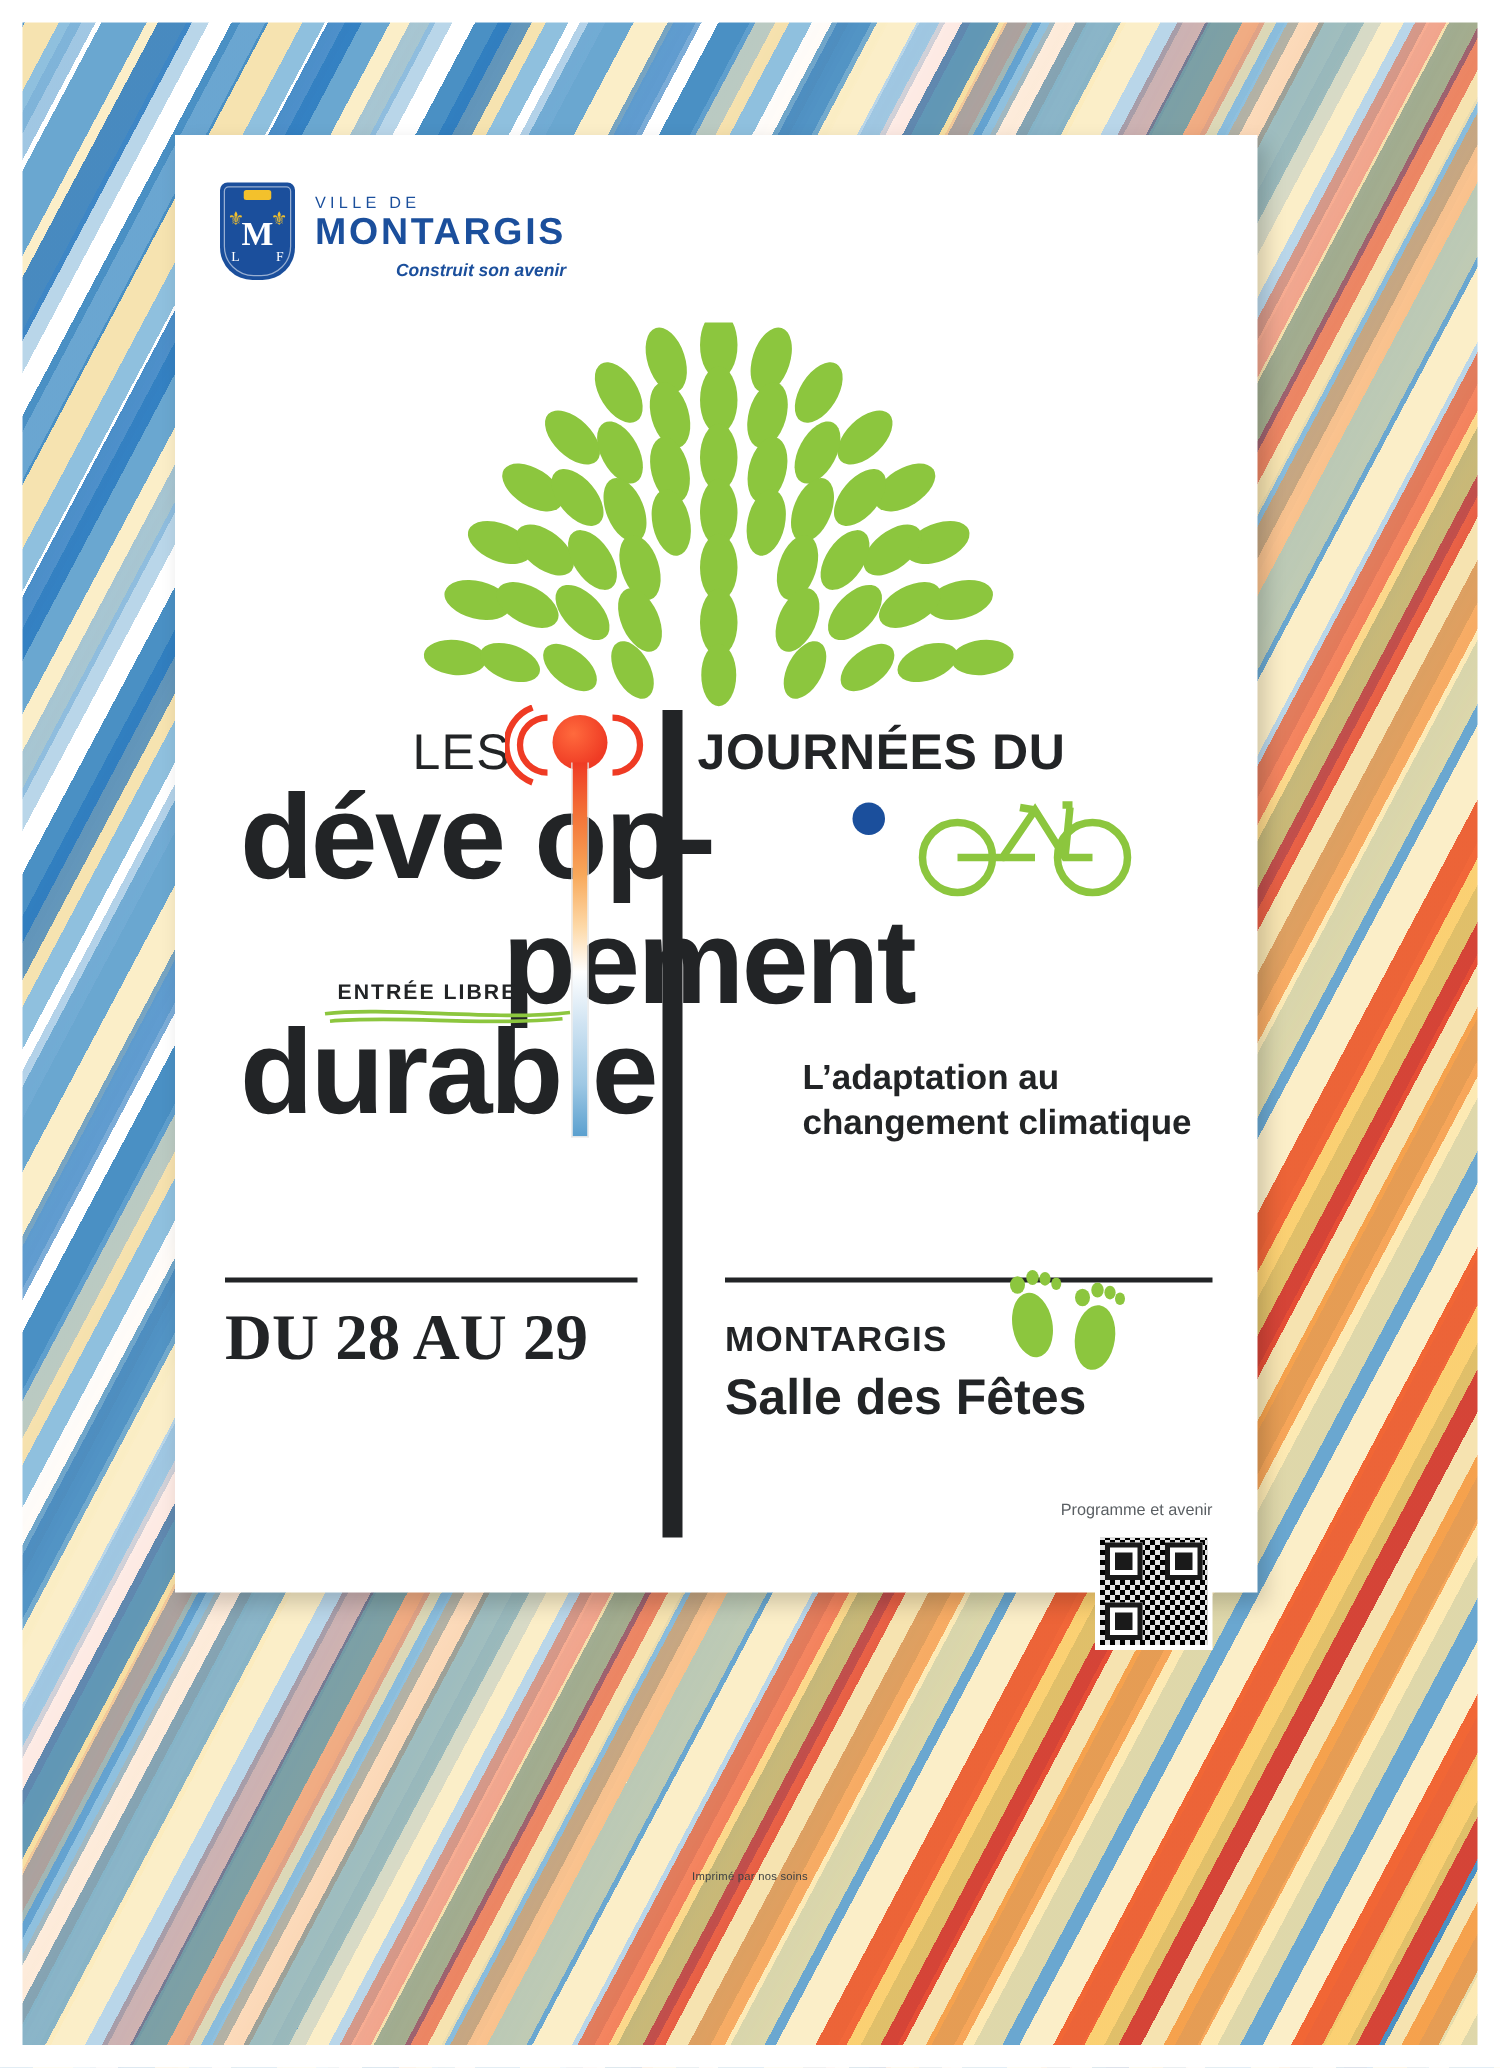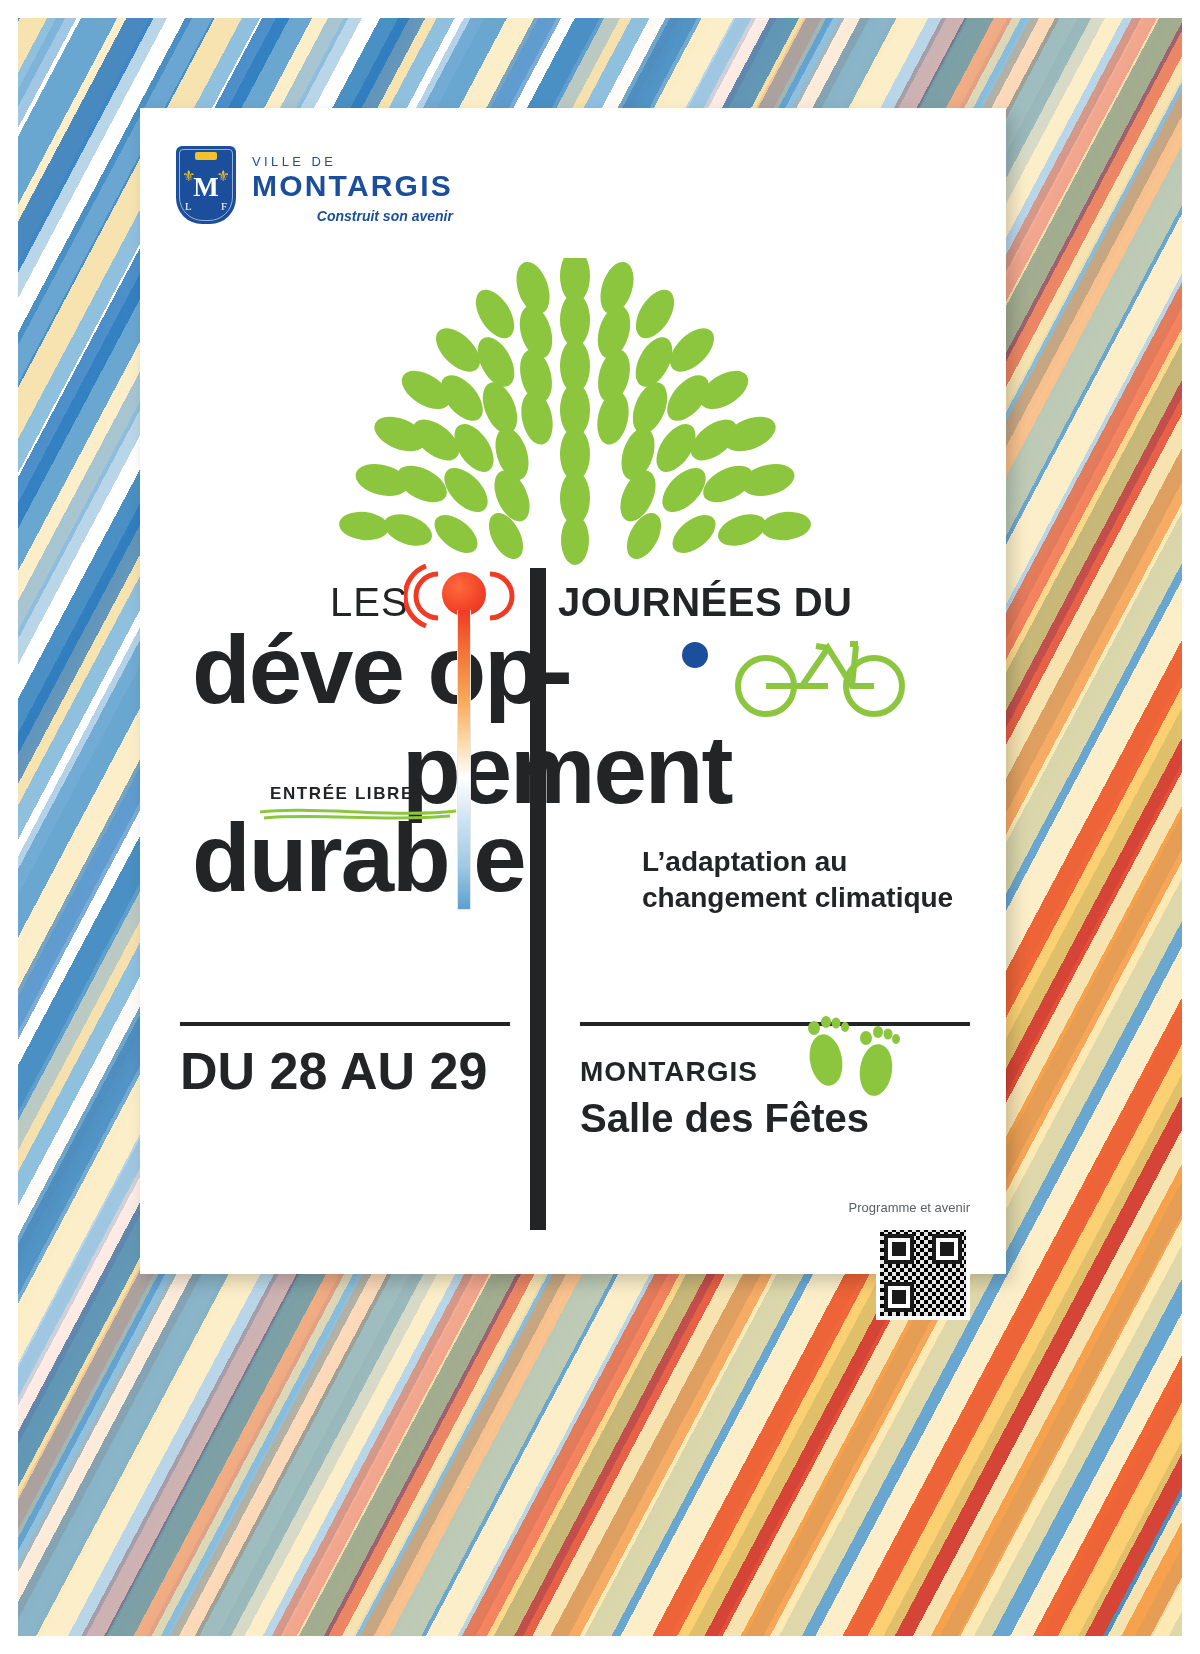--- a/index.html
+++ b/index.html
@@ -154,21 +154,21 @@
   
   .bike{position:absolute;left:552px;top:48px;}
   .globe{
     position:absolute;left:502px;top:68px;width:26px;height:26px;border-radius:50%;
     background:#1b4f9c;
   }
   
   .rule-left{position:absolute;left:40px;top:914px;width:330px;height:4px;background:#222426;}
   .rule-right{position:absolute;left:440px;top:914px;width:390px;height:4px;background:#222426;}
   .dates{position:absolute;left:40px;top:934px;}
-  .date-1{font-size:52px;font-weight:bold;color:#222426;letter-spacing:0px;line-height:1.12;}
+  .date-1{font-size:52px;font-weight:bold;color:#222426;letter-spacing:0px;line-height:1.12;font-family:Liberation Serif, serif;}
   .date-2{font-size:52px;color:#222426;letter-spacing:1px;line-height:1.12;}
   .place{position:absolute;left:440px;top:948px;}
   .place-city{font-size:28px;font-weight:bold;letter-spacing:1px;color:#222426;}
   .place-venue{font-size:40px;font-weight:bold;color:#222426;margin-top:8px;}
   .vbar{position:absolute;left:390px;top:460px;width:16px;height:662px;background:#222426;}
   .feet{position:absolute;left:660px;top:900px;width:100px;height:90px;}
   
   .qr-label{
     position:absolute;right:36px;top:1092px;font-size:13px;color:#5a5f63;
   }
@@ -364,14 +364,15 @@
       <span class="qr-eye qr-tr">
           <i></i>
         </span>
       <span class="qr-eye qr-bl">
           <i></i>
         </span>
     </div>
 
   </div>
 
+  <div class="print-note">Imprimé par nos soins</div>
 
 </div>
 
 </body></html>

